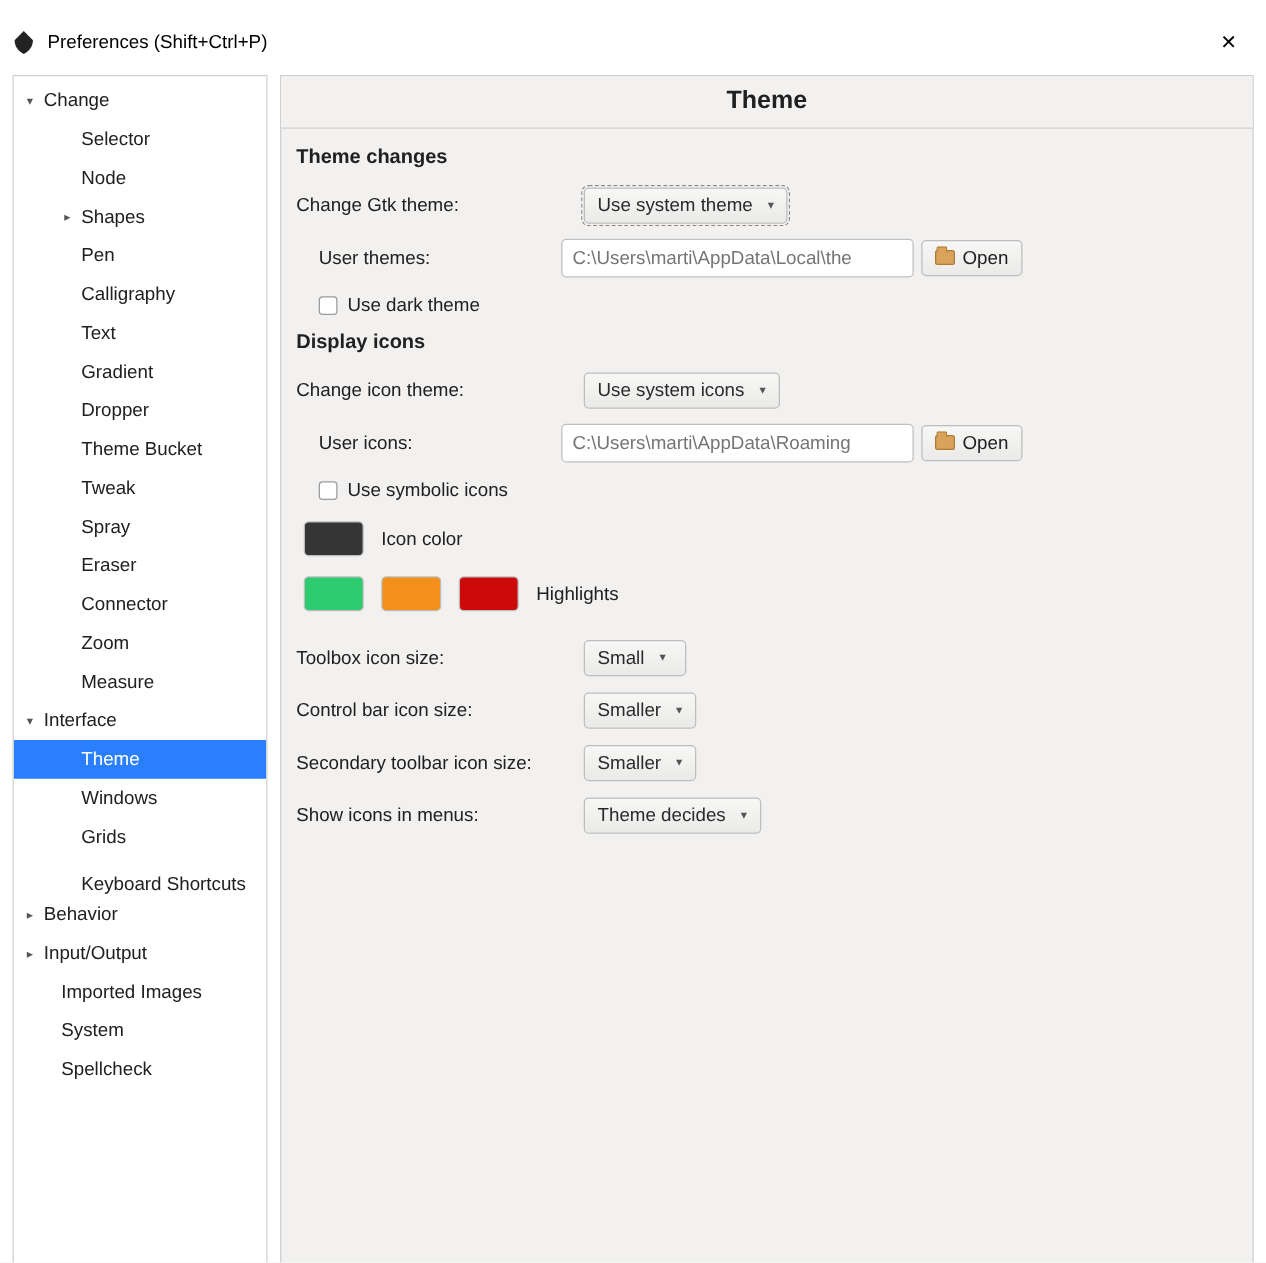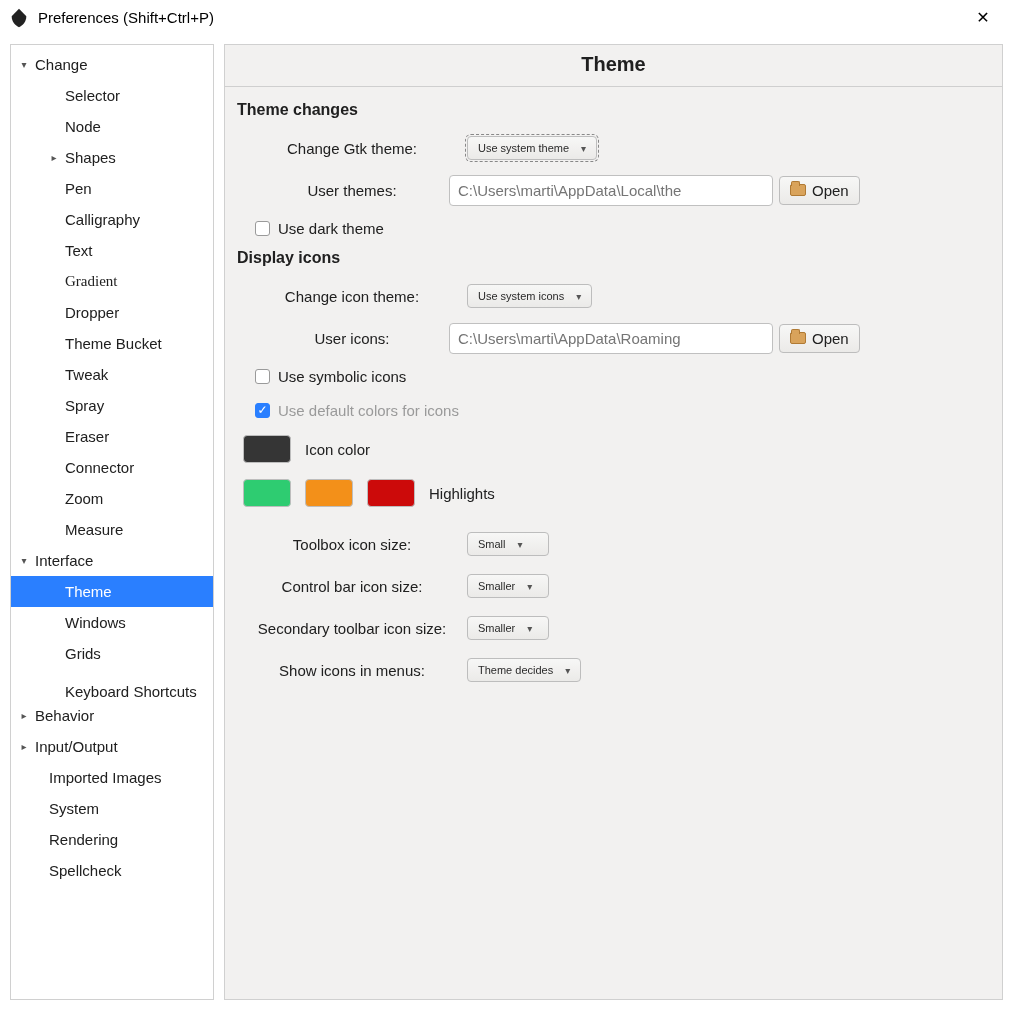--- a/index.html
+++ b/index.html
@@ -12,20 +12,21 @@
     width: 1013px;
     height: 1010px;
     overflow: hidden;
   }
   .titlebar {
     height: 36px;
     display: flex;
     align-items: center;
     padding: 0 10px 0 8px;
     border-bottom: 1px solid #fff;
+    margin-top: 16px;
   }
   .titlebar .app-icon { width: 22px; height: 22px; margin-right: 8px; display:flex; align-items:center; justify-content:center;}
   .titlebar .title { font-size: 15px; color: #000; }
   .titlebar .spacer { flex: 1; }
   .titlebar .close { font-size: 16px; width: 40px; text-align:center; color:#000; cursor:default; }
   .main {
     display: flex;
     height: calc(1010px - 36px);
     padding: 8px 10px 10px 10px;
     gap: 10px;
@@ -70,32 +71,32 @@
   }
   .pane {
     padding: 14px 10px 10px 12px;
   }
   .section-title { font-weight:bold; font-size:16px; margin-bottom:8px; }
   .row {
     display:flex;
     align-items:center;
     min-height:42px;
   }
-  .row .lbl { width: 230px; text-align: center; }
+  .row .lbl { width: 230px; }
   .row .lbl.indent { padding-left:18px; width:212px; }
   .btn {
     display:inline-flex; align-items:center; gap:6px;
     border:1px solid #bdbdbd; background:linear-gradient(#f7f7f6,#ebeae8);
-    border-radius:4px; padding:5px 10px; font-size:11px; color:#2a2a2a;
+    border-radius:4px; padding:5px 10px; font-size:15px; color:#2a2a2a;
   }
   .btn.combo::after { content:"▾"; font-size:10px; color:#555; margin-left:6px; }
   .btn.focused { outline:1px dashed #888; outline-offset:1px; }
   .input {
     border:1px solid #c0c0c0; border-radius:4px; background:#fff; color:#6d28d9;
-    padding:6px 8px; font-size:15px; width:324px;
+    padding:6px 8px; font-size:15px; width:282px;
   }
   .open-btn {
     display:inline-flex; align-items:center; gap:6px;
     border:1px solid #bdbdbd; background:linear-gradient(#f7f7f6,#ebeae8);
     border-radius:4px; padding:5px 10px; margin-left:6px;
   }
   .folder-glyph {
     width:16px; height:12px; background:#d9a35b; border:1px solid #b07a34; border-radius:2px; position:relative;
   }
   .folder-glyph::before{content:"";position:absolute;top:-4px;left:0;width:7px;height:4px;background:#d9a35b;border:1px solid #b07a34;border-bottom:none;border-radius:2px 2px 0 0;}
@@ -150,21 +151,21 @@
         <span class="label">Pen</span>
       </div>
       <div class="tree-item depth1" style="padding-left: 54px;">
         <span class="expander none" style="width: 0px; margin-right: 0px;"></span>
         <span class="label">Calligraphy</span>
       </div>
       <div class="tree-item depth1" style="padding-left: 54px;">
         <span class="expander none" style="width: 0px; margin-right: 0px;"></span>
         <span class="label">Text</span>
       </div>
-      <div class="tree-item depth1" style="padding-left: 54px; font-family: Liberation Serif, serif;">
+      <div class="tree-item depth1" style="padding-left: 54px;">
         <span class="expander none" style="width: 0px; margin-right: 0px;"></span>
         <span class="label">Gradient</span>
       </div>
       <div class="tree-item depth1" style="padding-left: 54px;">
         <span class="expander none" style="width: 0px; margin-right: 0px;"></span>
         <span class="label">Dropper</span>
       </div>
       <div class="tree-item depth1" style="padding-left: 54px;">
         <span class="expander none" style="width: 0px; margin-right: 0px;"></span>
         <span class="label">Theme Bucket</span>
@@ -221,24 +222,20 @@
         <span class="expander ">▸</span>
         <span class="label">Input/Output</span>
       </div>
       <div class="tree-item depth0" style="padding-left: 20px;">
         <span class="expander none" style="visibility: hidden;"></span>
         <span class="label">Imported Images</span>
       </div>
       <div class="tree-item depth0" style="padding-left: 20px;">
         <span class="expander none" style="visibility: hidden;"></span>
         <span class="label">System</span>
-      </div>
-      <div class="tree-item depth0" style="padding-left: 20px;">
-        <span class="expander none" style="visibility: hidden;"></span>
-        <span class="label">Rendering</span>
       </div>
       <div class="tree-item depth0" style="padding-left: 20px;">
         <span class="expander none" style="visibility: hidden;"></span>
         <span class="label">Spellcheck</span>
       </div>
     </div>
 
   <div class="content">
     <div class="content-header">Theme</div>
     <div class="pane">
@@ -282,24 +279,20 @@
           <span class="folder-glyph"></span>
           <span>Open</span>
         </span>
       </div>
 
       <div class="checkbox-row">
         <span class="cbox"></span>
         <span>Use symbolic icons</span>
       </div>
 
-      <div class="checkbox-row">
-        <span class="cbox checked"></span>
-        <span class="muted">Use default colors for icons</span>
-      </div>
 
       <div class="swatch-row">
         <span class="swatch" id="sw0" style="background: rgb(53, 53, 53);"></span>
         <span>Icon color</span>
       </div>
 
       <div class="swatch-row">
         <span class="swatch-group">
           <span class="swatch" id="hl0" style="background: rgb(46, 204, 113);"></span>
           <span class="swatch" id="hl1" style="background: rgb(243, 144, 25);"></span>

